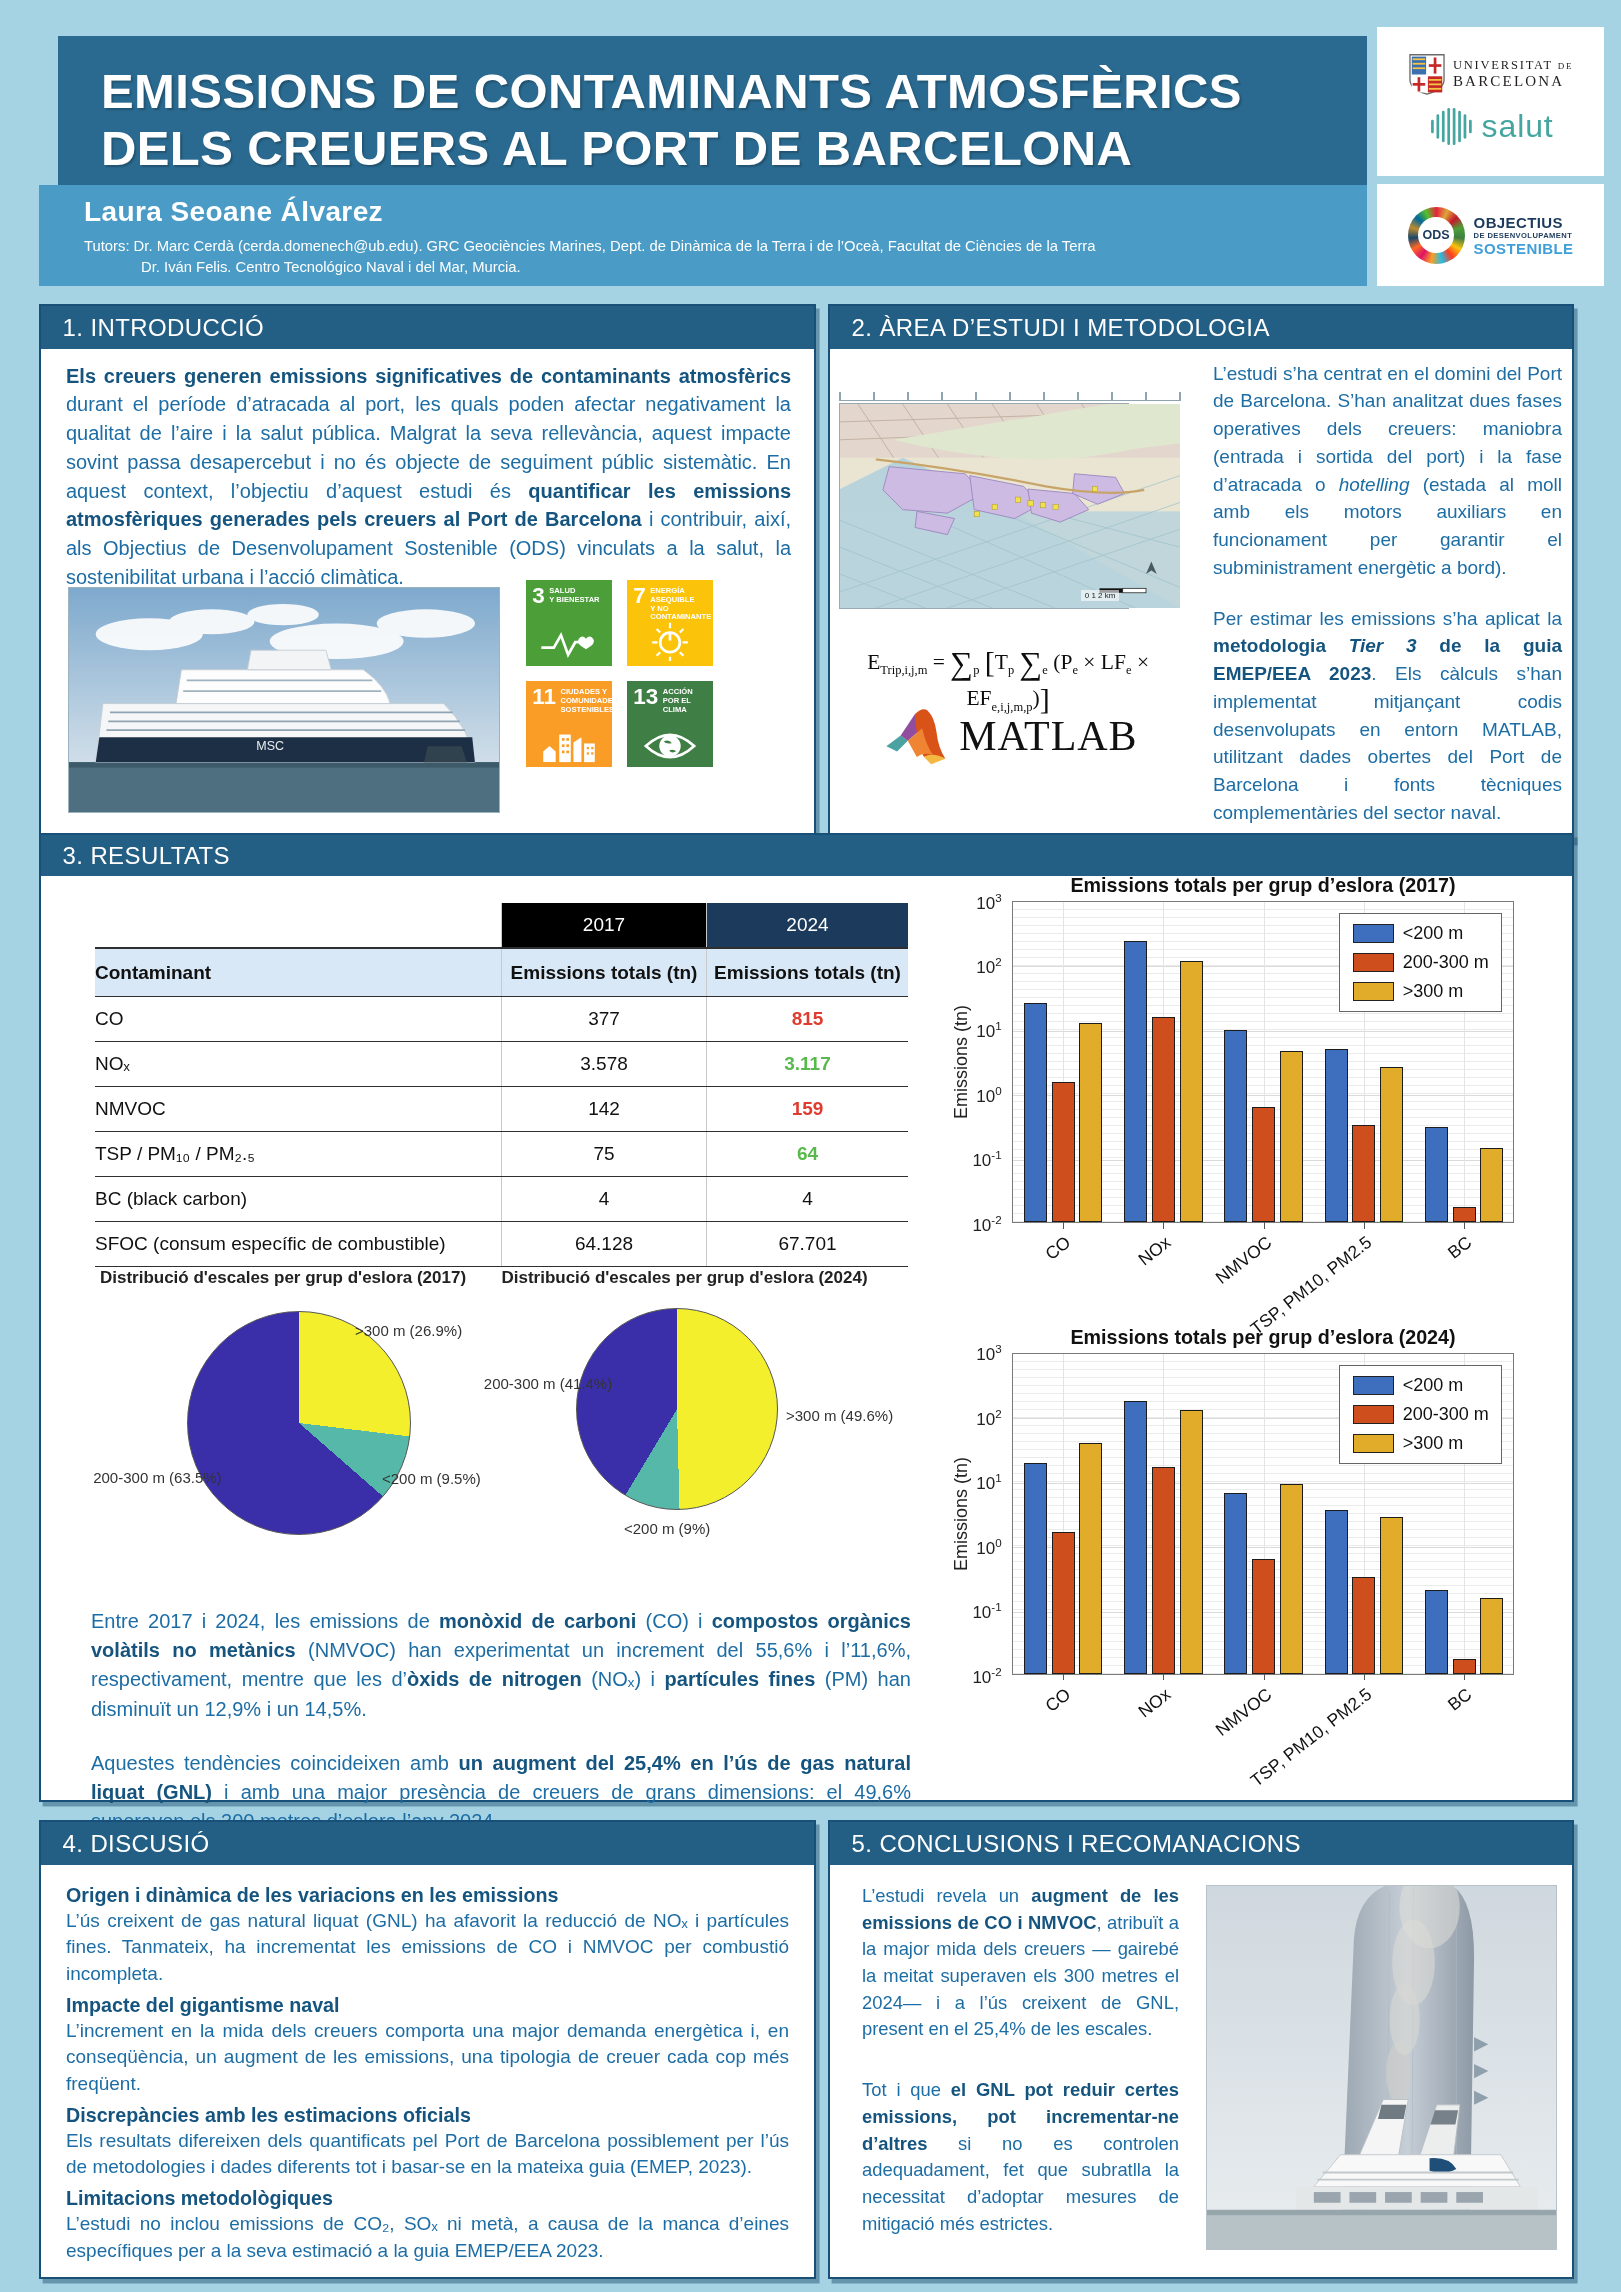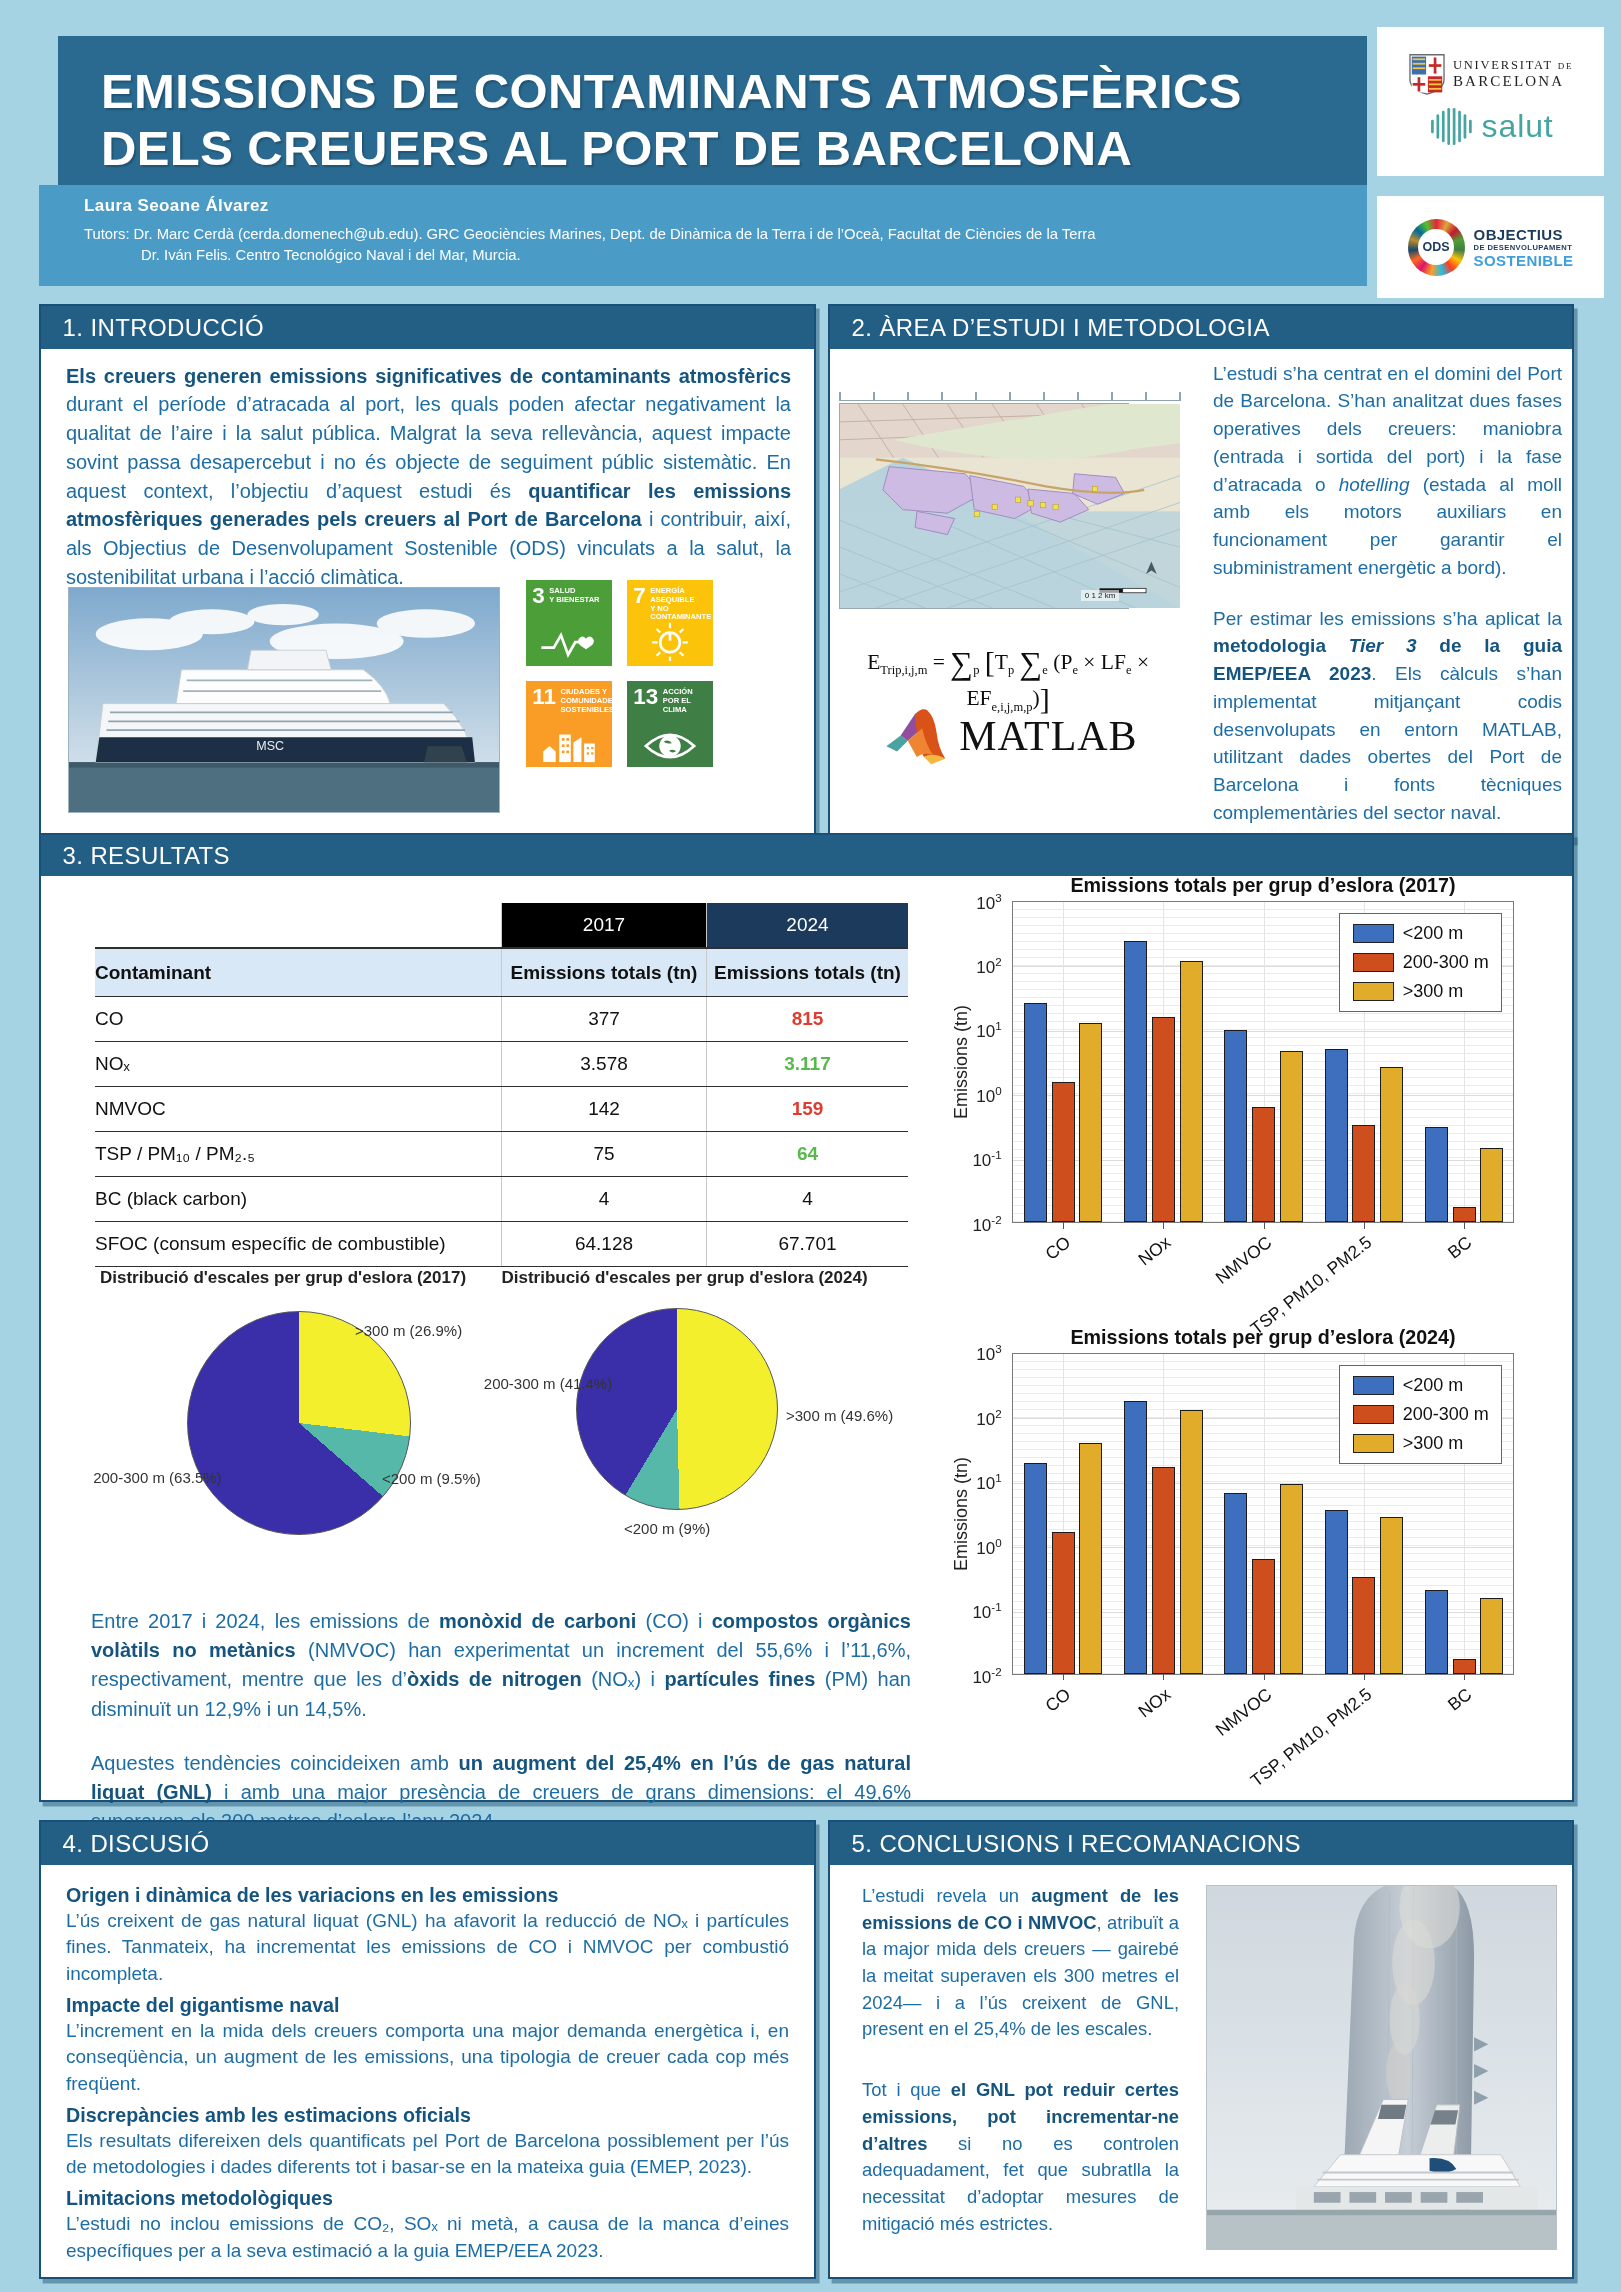--- a/index.html
+++ b/index.html
@@ -3,27 +3,27 @@
 <meta charset="utf-8">
 <style>
   * { margin:0; padding:0; box-sizing:border-box; }
   html,body { width:1621px; height:2293px; }
   body { position:relative; background:#a6d3e4; font-family:"Liberation Sans", sans-serif; overflow:hidden; }
 
   
   .titleband { position:absolute; left:58px; top:36px; width:1309px; height:150px; background:#2a6a90; padding:27px 0 0 43px; }
   .title-line { color:#fff; font-size:49px; font-weight:bold; letter-spacing:0.4px; line-height:1.17; text-shadow:1.8px 1.8px 1.8px rgba(0,0,0,.22); }
   .authband { position:absolute; left:39px; top:185px; width:1328px; height:101px; background:#4a9bc6; padding:10.7px 0 0 45px; color:#fff; }
-  .aname { font-size:17px; font-weight:bold; letter-spacing:0.4px; margin-bottom:8px; }
+  .aname { font-size:28px; font-weight:bold; letter-spacing:0.4px; margin-bottom:8px; }
   .tut { font-size:14.8px; line-height:1.45; }
   .tut2 { margin-left:57px; }
 
   .logobox { position:absolute; left:1377px; width:227px; background:#fff; display:flex; flex-direction:column; justify-content:center; align-items:center; gap:7.2px; }
   .logobox1 { top:27px; height:149px; }
-  .logobox2 { top:196px; height:102px; }
+  .logobox2 { top:184px; height:102px; }
   .ubrow { display:flex; align-items:center; gap:7.2px; }
   .ubtxt { font-family:"Liberation Serif", serif; color:#231f20; }
   .ubl1 { font-size:12.5px; letter-spacing:1.8px; }
   .ubl1 .de { font-size:9px; }
   .ubl2 { font-size:15px; letter-spacing:2.2px; }
   .gmarrow { display:flex; align-items:center; gap:7.2px; }
   .gmarword { font-size:32px; color:#45a5a0; letter-spacing:0.9px; }
   .odsrow { display:flex; align-items:center; gap:9px; }
   .odswheel { width:57px; height:57px; border-radius:50%; background:conic-gradient(#e5243b,#dda63a,#c5192d,#4c9f38,#3f7e44,#fcc30b,#ff3a21,#26bde2,#fd9d24,#dd1367,#fd6925,#19486a,#bf8b2e,#00689d,#56c02b,#e5243b); display:flex; align-items:center; justify-content:center; }
   .odshole { width:36px; height:36px; border-radius:50%; background:#fff; display:flex; align-items:center; justify-content:center; font-weight:bold; font-size:12.5px; color:#1b3a5c; }

